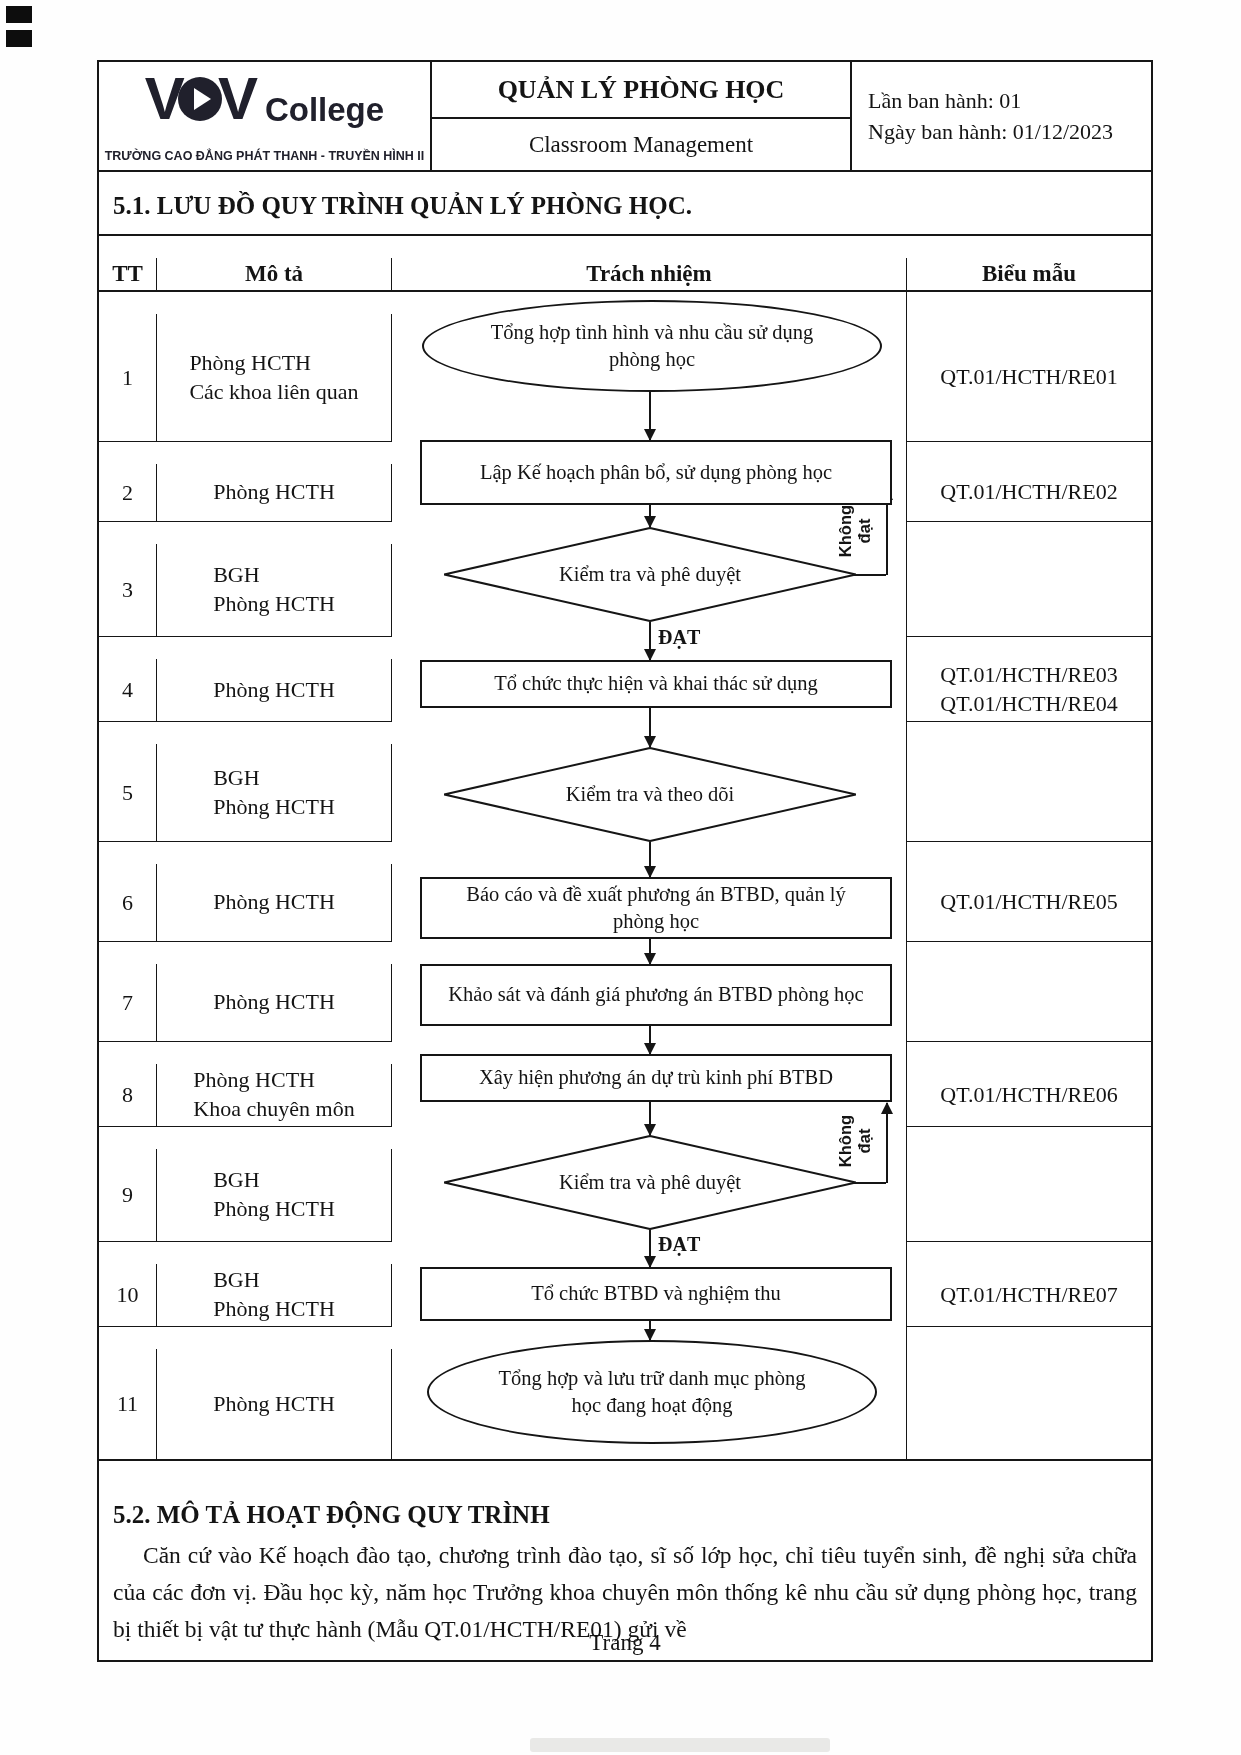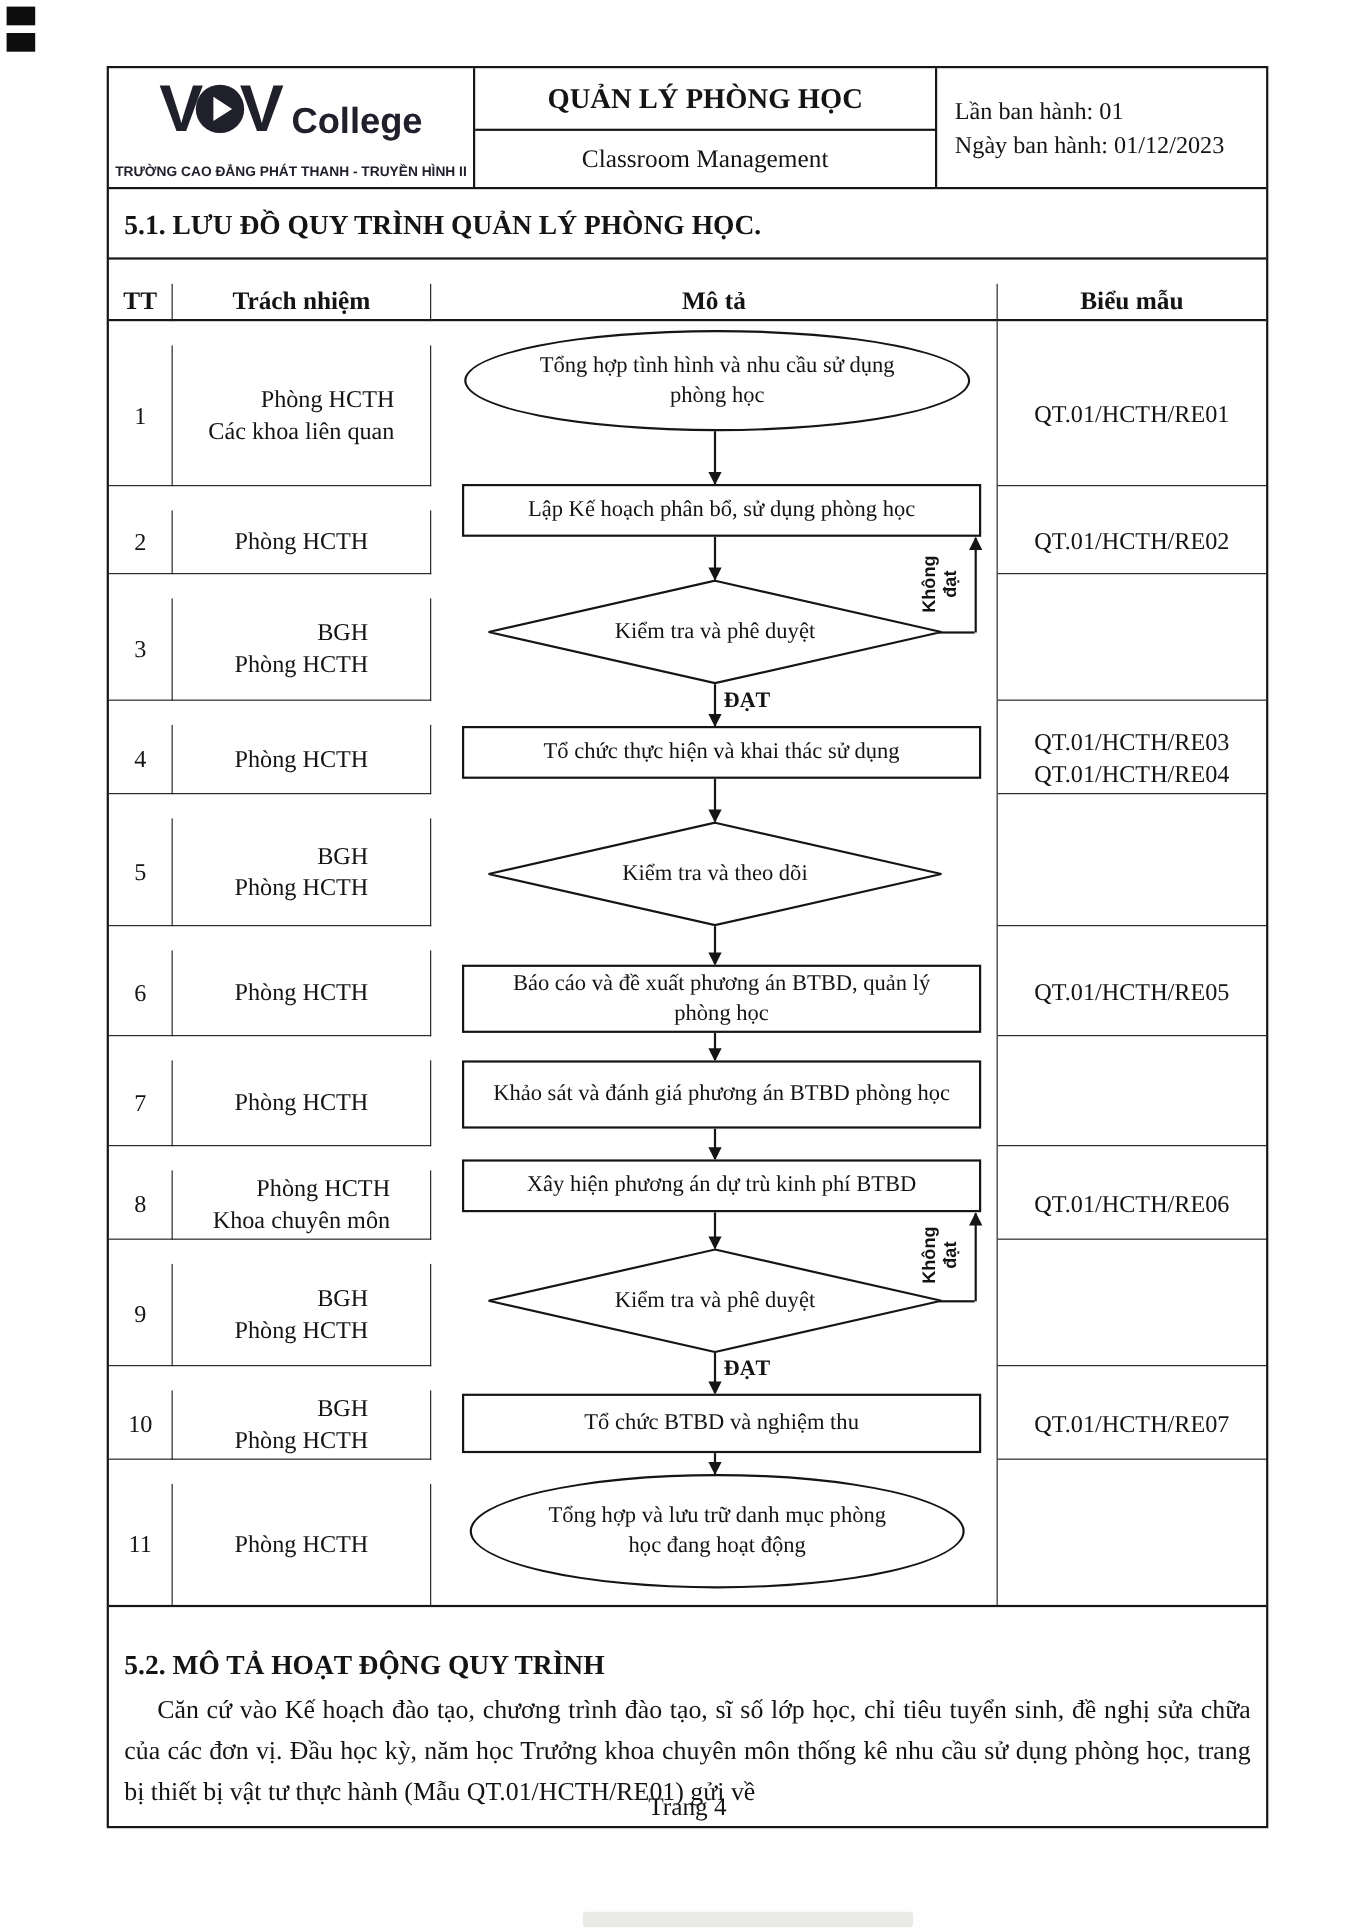--- a/index.html
+++ b/index.html
@@ -31,21 +31,21 @@
   .hdr-mid-bot{flex:1;display:flex;align-items:center;justify-content:center;font-size:23px;}
   .hdr-right{flex:1;display:flex;flex-direction:column;justify-content:center;
            padding-left:16px;gap:5px;font-size:22px;}
   
   .s-title{font-weight:bold;font-size:25px;padding:20px 0 14px 14px;}
   
   .qtable{display:grid;margin:0;width:100%;box-sizing:border-box;
           grid-template-columns:58px 235px 515px 1fr;
           grid-template-rows:56px 150px 80px 115px 85px 120px 100px 100px 85px 115px 85px 132px;
           border-top:2.3px solid #161616;border-bottom:2.3px solid #161616;}
-  .cell{display:flex;align-items:center;justify-content:center;text-align:right;
+  .cell{display:flex;align-items:center;justify-content:center;text-align:left;
         box-sizing:border-box;font-size:22px;margin-top:22px;}
   .hcell{font-weight:bold;font-size:23px;border-bottom:2px solid #161616;}
   .br{border-right:1.7px solid #161616;}
   .bb{border-bottom:1.7px solid #161616;}
   .pre{white-space:pre-line;line-height:1.3;}
   .flowcell{grid-column:3;grid-row:2 / span 11;position:relative;
         border-right:1.7px solid #161616;box-sizing:border-box;}
   
   .shape{position:absolute;box-sizing:border-box;display:flex;align-items:center;
         justify-content:center;text-align:center;font-size:20.5px;line-height:1.32;
@@ -102,22 +102,22 @@
         <div>Lần ban hành: 01</div>
         <div>Ngày ban hành: 01/12/2023</div>
       </div>
     </div>
 
     <div class="s-title">5.1. LƯU ĐỒ QUY TRÌNH QUẢN LÝ PHÒNG HỌC.</div>
 
     <div class="qtable">
 
       <div class="cell hcell br" style="grid-row:1">TT</div>
+      <div class="cell hcell br" style="grid-row:1">Mô tả</div>
       <div class="cell hcell br" style="grid-row:1">Trách nhiệm</div>
-      <div class="cell hcell br" style="grid-row:1">Mô tả</div>
       <div class="cell hcell" style="grid-row:1">Biểu mẫu</div>
 
       <div class="cell br bb" style="grid-row:2;grid-column:1">1</div>
       <div class="cell br bb pre" style="grid-row:2;grid-column:2">Phòng HCTH
 Các khoa liên quan</div>
       <div class="cell bb pre" style="grid-row:2;grid-column:4">QT.01/HCTH/RE01</div>
 
       <div class="cell br bb" style="grid-row:3;grid-column:1">2</div>
       <div class="cell br bb pre" style="grid-row:3;grid-column:2">Phòng HCTH</div>
       <div class="cell bb pre" style="grid-row:3;grid-column:4">QT.01/HCTH/RE02</div>
@@ -183,21 +183,21 @@
 
         <div class="fb-h" style="left:462px;top:890px;width:32px;"></div>
         <div class="fb-v" style="left:494px;top:811px;height:80px;"></div>
         <div class="fail-label" style="left:433px;top:828px;">Không đạt</div>
 
         <div class="pass-label" style="left:266px;top:334px;">ĐẠT</div>
         <div class="pass-label" style="left:266px;top:941px;">ĐẠT</div>
 
         <div class="shape ellipse" style="left:30px;top:8px;width:460px;height:92px;">Tổng hợp tình hình và nhu cầu sử dụng phòng học</div>
 
-        <div class="shape rect" style="left:28px;top:148px;width:472px;height:48px;">Lập Kế hoạch phân bổ, sử dụng phòng học</div>
+        <div class="shape rect" style="left:28px;top:148px;width:472px;height:65px;">Lập Kế hoạch phân bổ, sử dụng phòng học</div>
 
         <div class="shape diamond" style="left:48px;top:235px;width:420px;height:95px;">
           <svg viewBox="0 0 100 100" preserveAspectRatio="none">
             <polygon points="50,1 99,50 50,99 1,50" fill="#ffffff" stroke="#151515" stroke-width="2" vector-effect="non-scaling-stroke"></polygon>
           </svg>
           <span>Kiểm tra và phê duyệt</span>
         </div>
 
         <div class="shape rect" style="left:28px;top:368px;width:472px;height:48px;">Tổ chức thực hiện và khai thác sử dụng</div>
 

